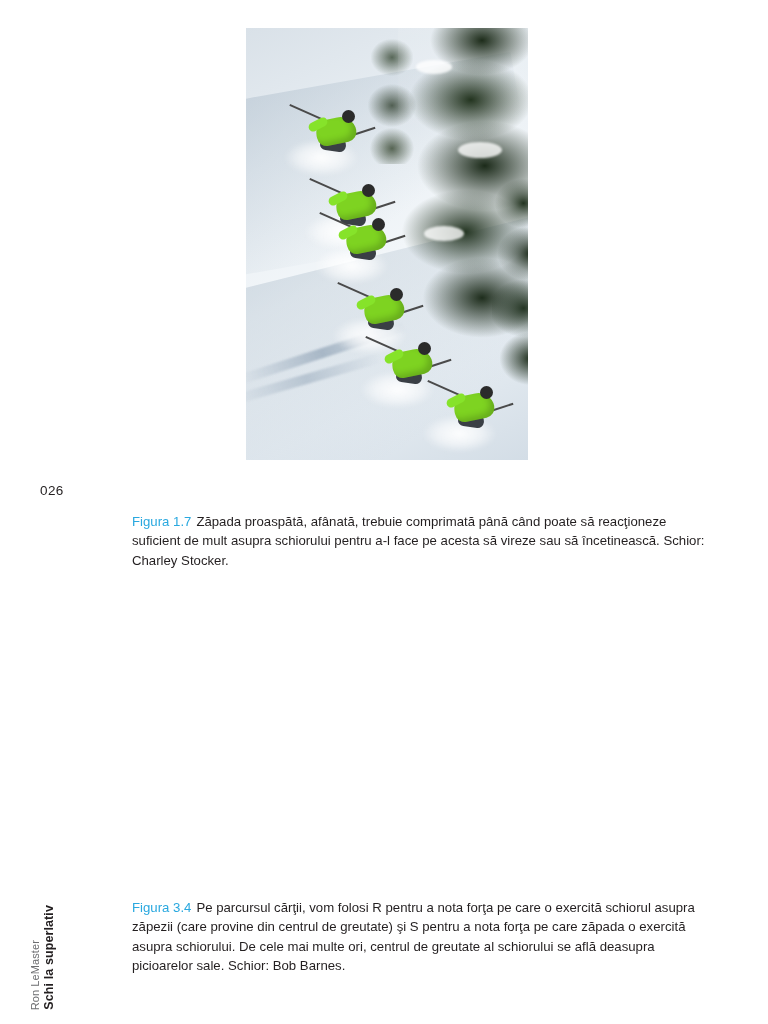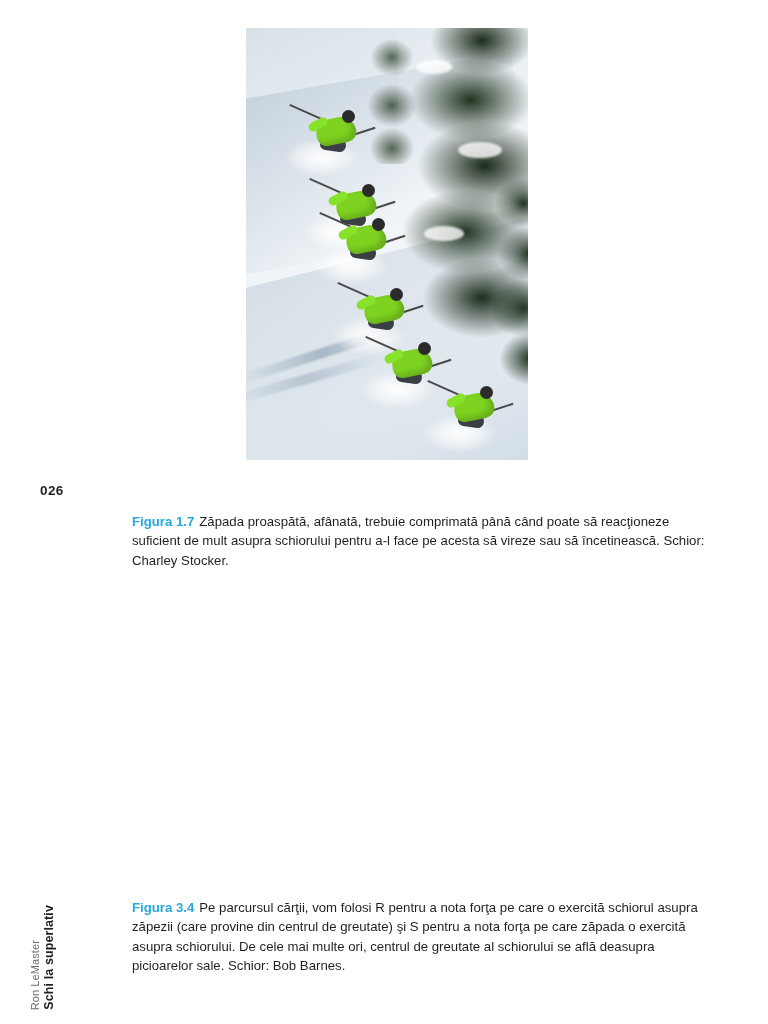--- a/index.html
+++ b/index.html
@@ -20,21 +20,21 @@
     position: absolute;
     inset: 0;
   }
 
   
   .page-number {
     position: absolute;
     left: 40px;
     top: 483px;
     font-size: 13.5px;
-    font-weight: bold;
+    font-weight: normal;
     letter-spacing: 0.4px;
     color: #231f20;
   }
 
   
   .running-head {
     position: absolute;
     left: 34px;
     bottom: 14px;
     width: 22px;
@@ -75,21 +75,21 @@
 
   .caption {
     position: absolute;
     font-size: 13.2px;
     line-height: 1.47;
     color: #231f20;
     text-align: left;
   }
   .caption .label {
     color: #29a8df;
-    font-weight: bold;
+    font-weight: normal;
     margin-right: 5px;
   }
 
   
   #fig17-img {
     left: 246px;
     top: 28px;
     width: 282px;
     height: 432px;
   }

